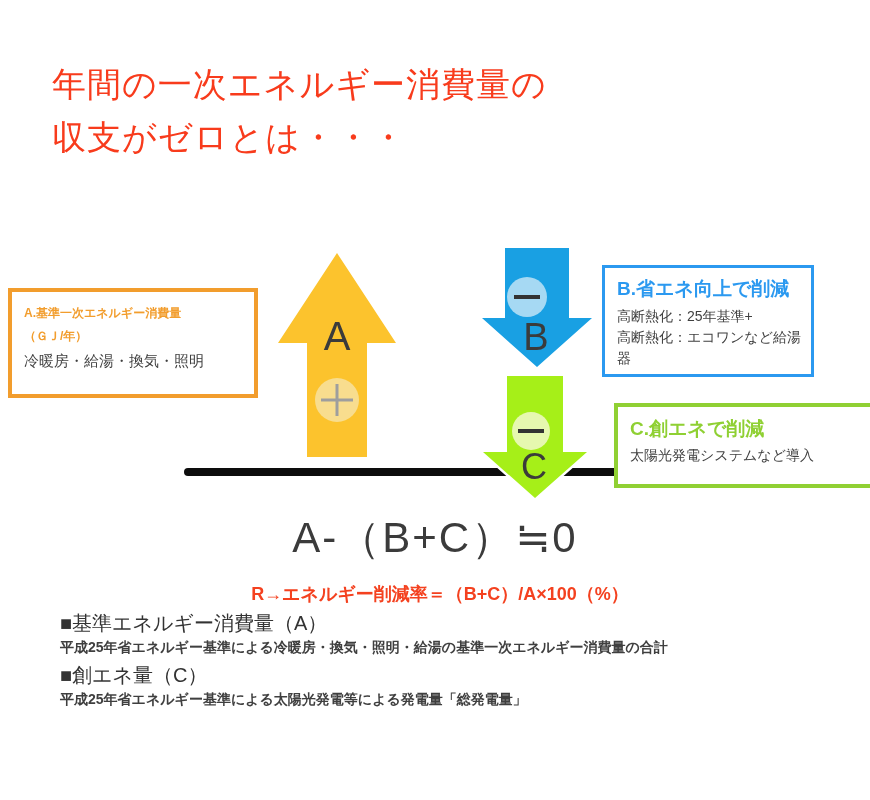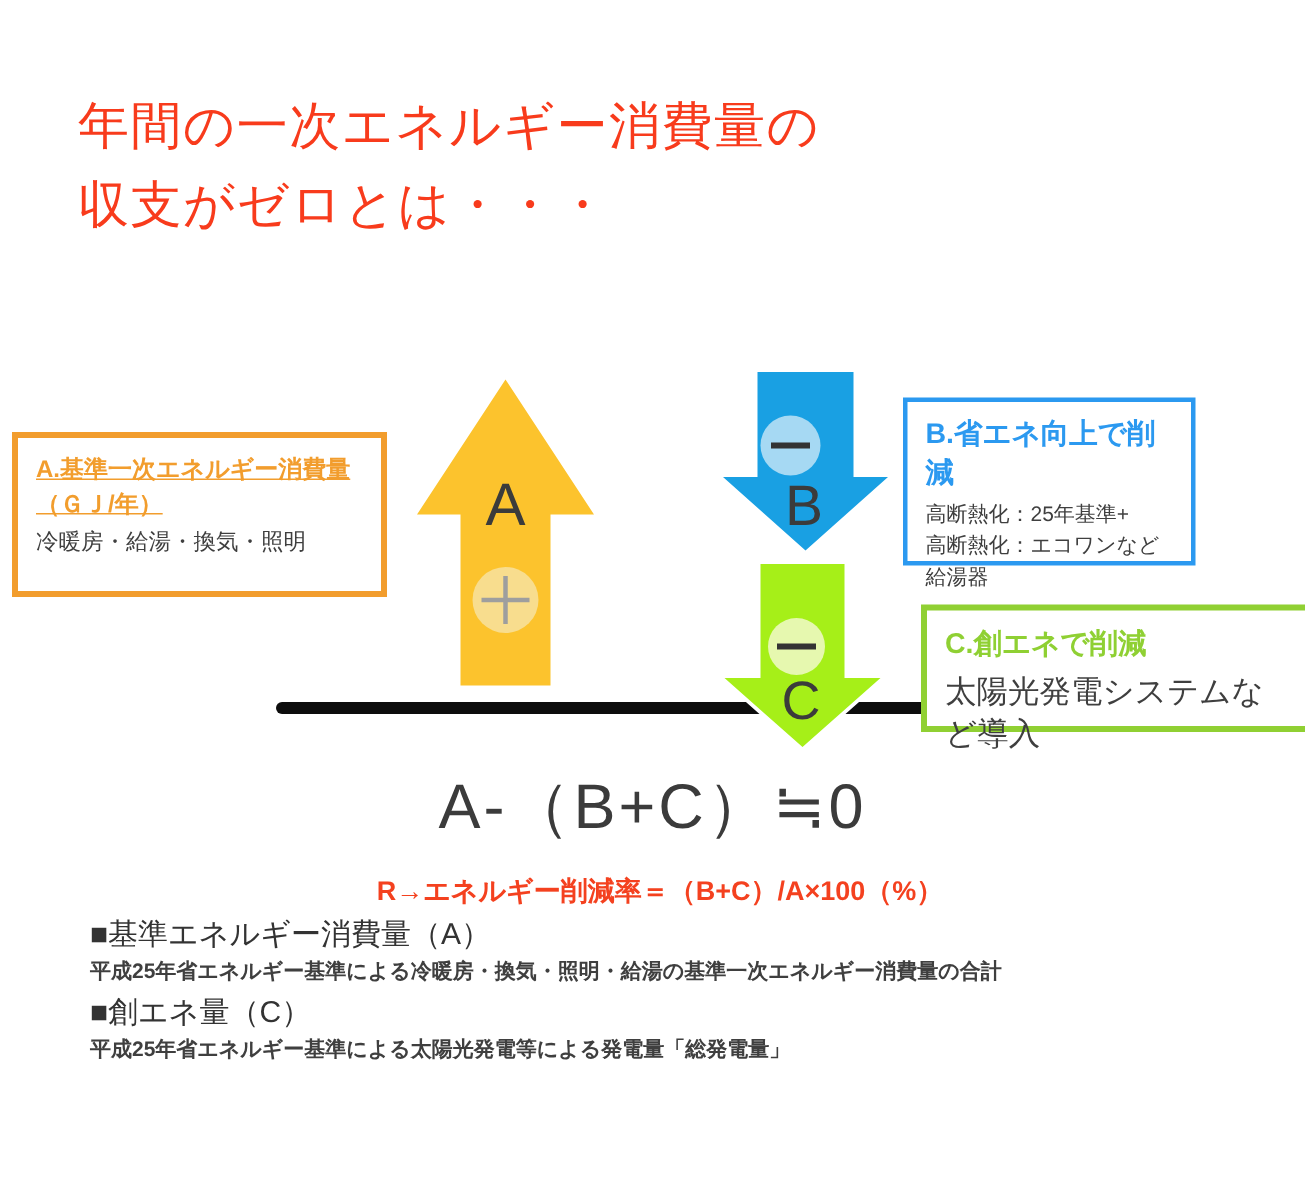--- a/index.html
+++ b/index.html
@@ -17,30 +17,30 @@
     color:#f83b1c; letter-spacing:1px;
   }
 
   
   #diagram-svg { left:0; top:240px; }
   .svg-label { font-family:"Liberation Sans","DejaVu Sans",sans-serif; fill:#3b3b3b; }
 
   
   .info-box { position:absolute; background:#ffffff; box-sizing:border-box; }
   #box-a { left:8px;  top:288px; width:250px; height:110px; border:4px solid #f29d2d; padding:10px 10px 8px 12px; }
-  #box-a .box-title { color:#f29d2d; font-weight:bold; font-size:16px; line-height:23px;text-decoration:underline; }
+  #box-a .box-title { color:#f29d2d; font-weight:bold; font-size:12px; line-height:23px; }
   #box-a .box-body  { color:#3f3f3f; font-size:15px; margin-top:4px; }
 
-  #box-b { left:602px; top:265px; width:195px; height:112px; border:3px solid #2b99f0; padding:8px 10px 6px 12px; }
+  #box-b { left:602px; top:265px; width:212px; height:112px; border:3px solid #2b99f0; padding:8px 10px 6px 12px; }
   #box-b .box-title { color:#2b99f0; font-weight:bold; font-size:19px; margin-bottom:4px; }
   #box-b .box-line  { color:#3f3f3f; font-size:14px; line-height:21px; }
 
   #box-c { left:614px; top:403px; width:260px; height:85px; border:4px solid #90d033; padding:9px 10px 6px 12px; }
   #box-c .box-title { color:#8fd033; font-weight:bold; font-size:19px; margin-bottom:5px; }
-  #box-c .box-body  { color:#3f3f3f; font-size:21px; }
+  #box-c .box-body  { color:#3f3f3f; font-size:14px; }
 
   
   #formula {
     left:195px; top:510px; width:480px; text-align:center;
     font-size:42px; color:#3b3b3b; letter-spacing:2px;
   }
   #formula-note {
     left:160px; top:582px; width:560px; text-align:center;
     font-size:18px; font-weight:600; color:#f4411f;
   }

